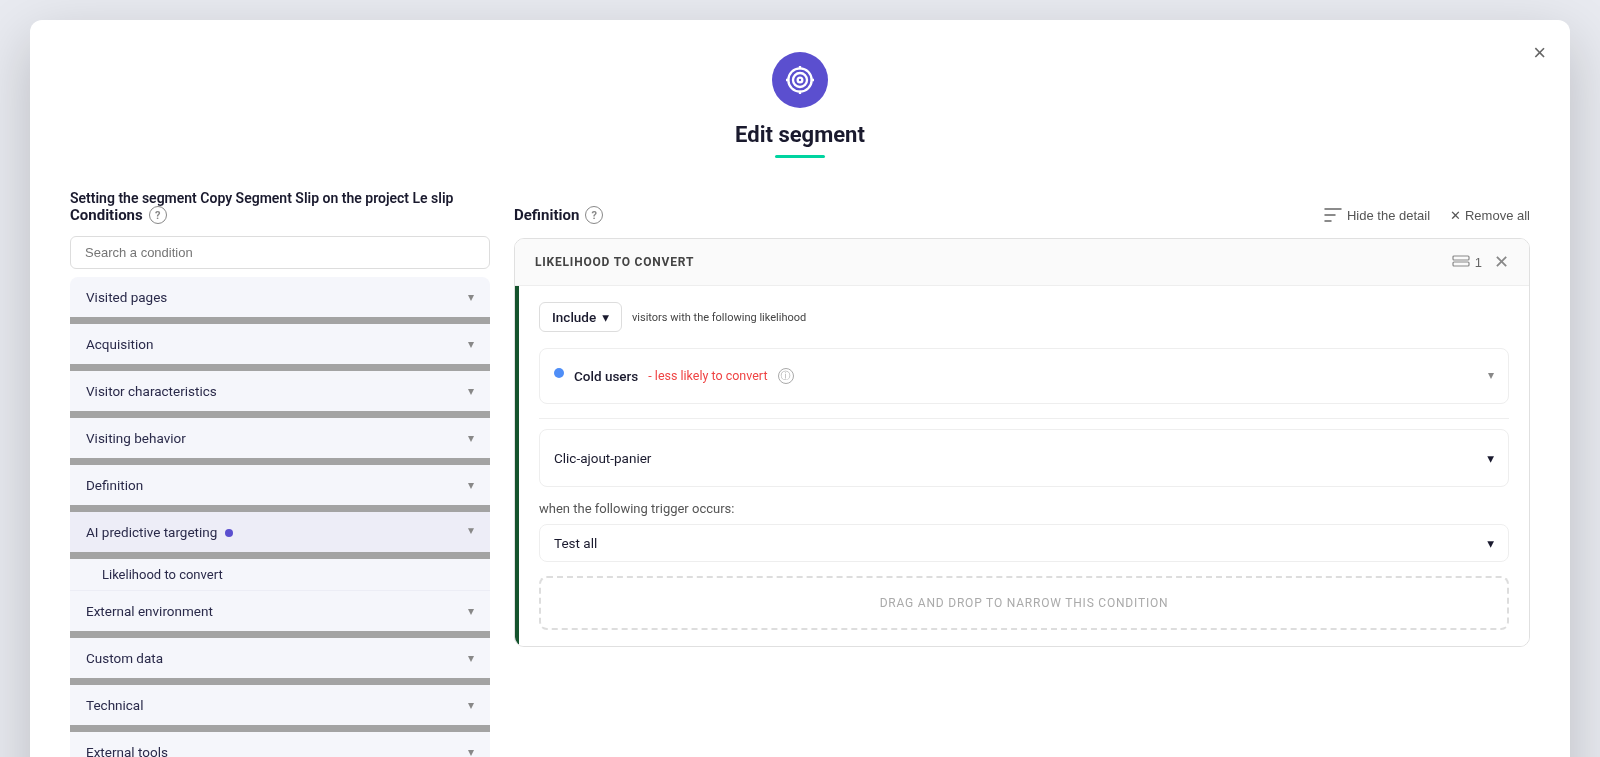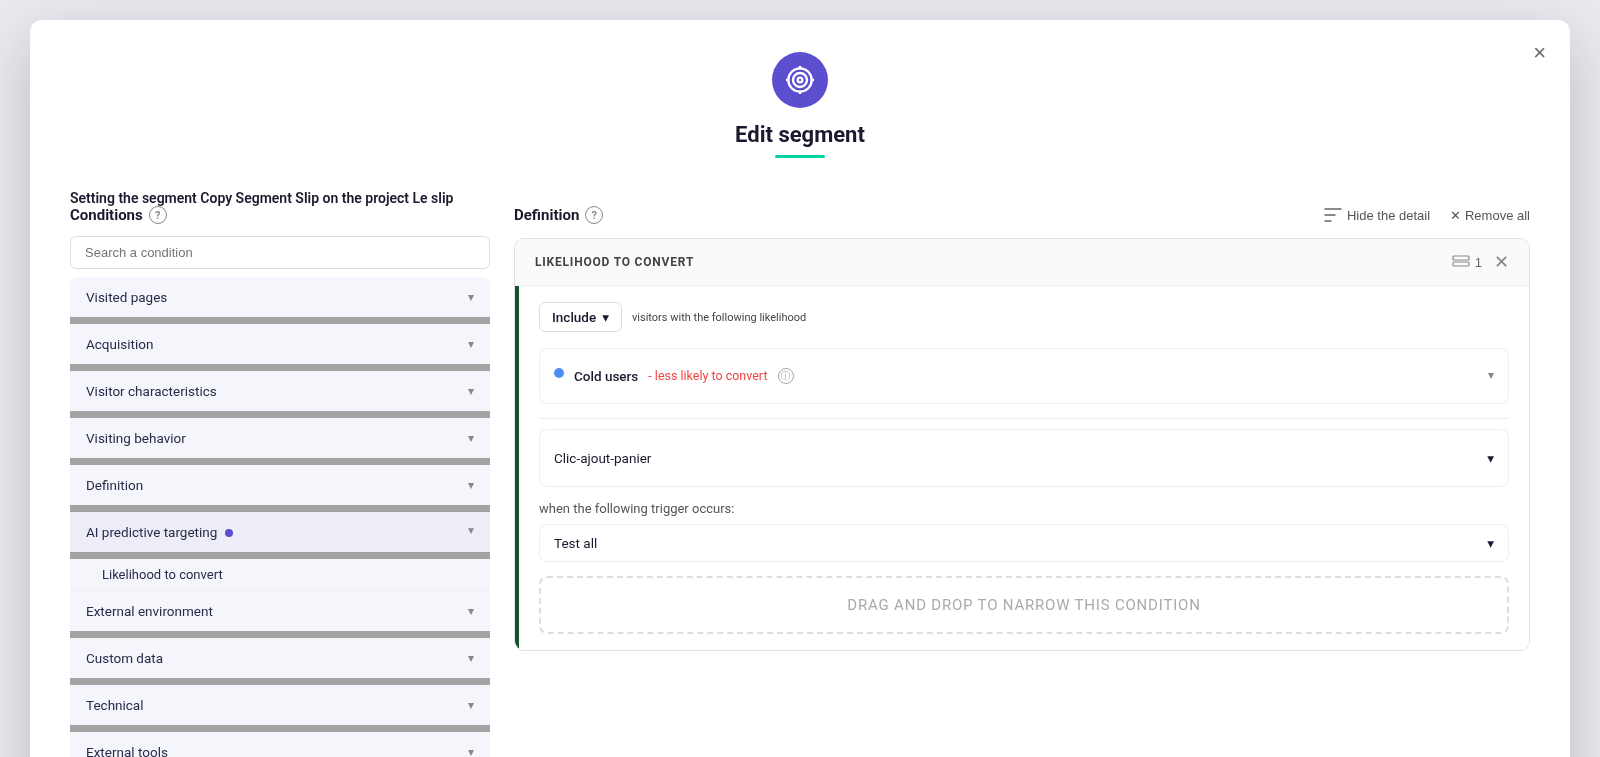--- a/index.html
+++ b/index.html
@@ -342,21 +342,21 @@
       font-size: 13.5px;
       color: #1a1a2e;
       cursor: pointer;
       margin-bottom: 14px;
     }
     .drag-drop-area {
       border: 2px dashed #ddd;
       border-radius: 8px;
       padding: 18px;
       text-align: center;
-      font-size: 15px;
+      font-size: 12px;
       letter-spacing: 0.8px;
       color: #aaa;
       text-transform: uppercase;
       margin-top: 8px;
     }
     .info-icon {
       display: inline-flex;
       align-items: center;
       justify-content: center;
       width: 16px;

